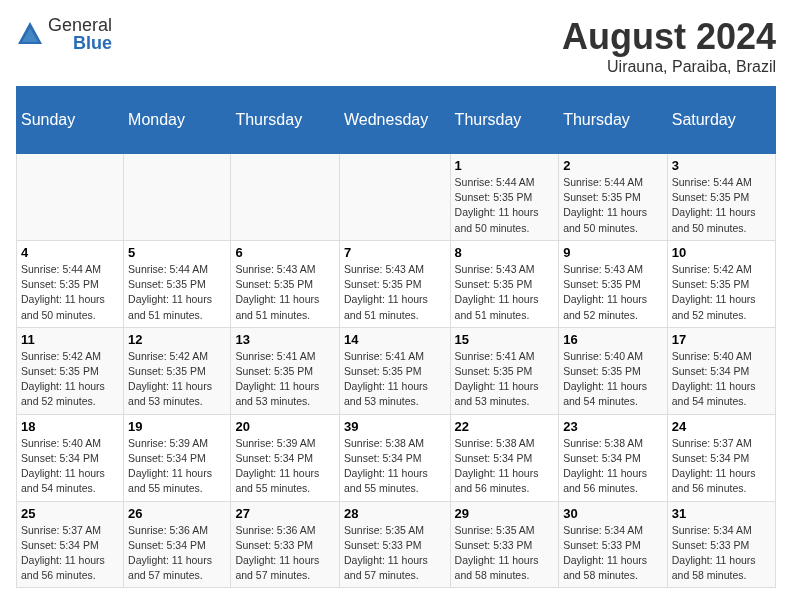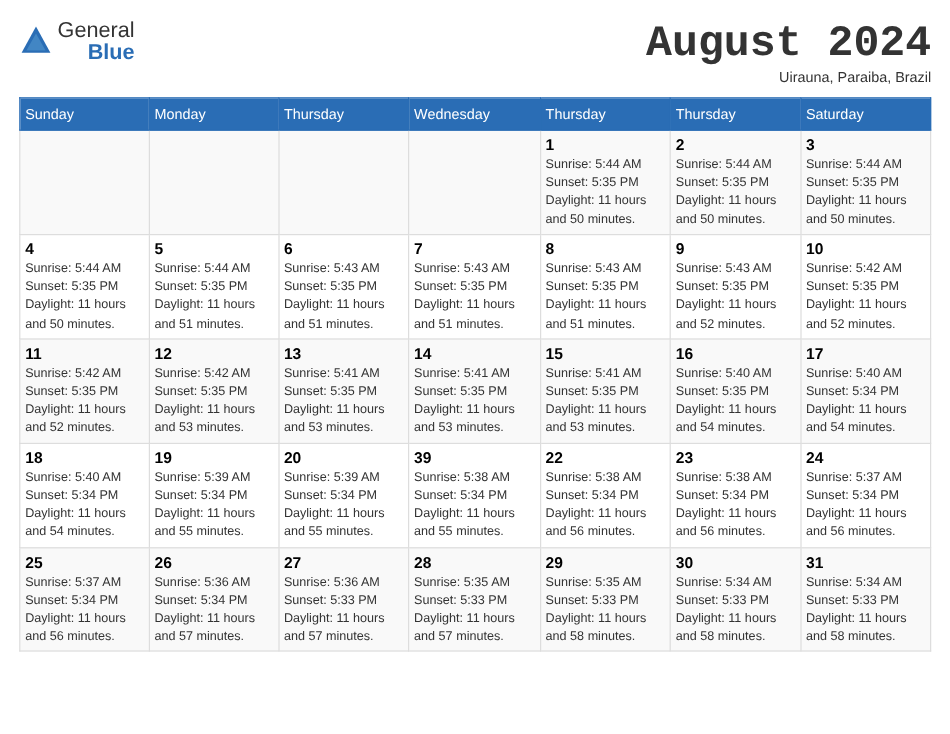--- a/index.html
+++ b/index.html
@@ -41,39 +41,38 @@
       height: 28px;
       margin-right: 4px;
     }
     .title-section {
       text-align: right;
     }
     .cal-title {
       font-size: 36px;
       font-weight: bold;
       color: #333;
-      font-family: Liberation Mono, monospace;
     }
     .cal-subtitle {
-      font-size: 12px;
+      font-size: 16px;
       color: #333;
     }
     table {
       width: 100%;
       border-collapse: collapse;
       font-size: 11px;
     }
     thead tr {
       background-color: #2a6db5;
       color: #fff;
     }
     thead th {
-      padding: 6px 4px;
+      padding: 24px 4px;
       text-align: left;
-      font-size: 12px;
+      font-size: 16px;
       font-weight: normal;
       border: 1px solid #2a6db5;
     }
     tbody tr {
       border-bottom: 1px solid #ccc;
     }
     tbody td {
       vertical-align: top;
       padding: 4px;
       border: 1px solid #ddd;

